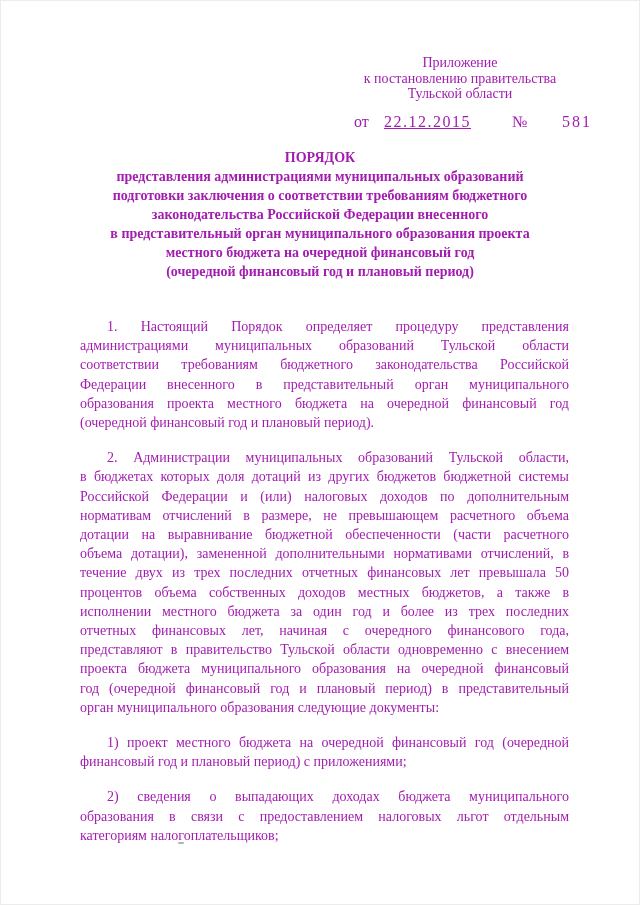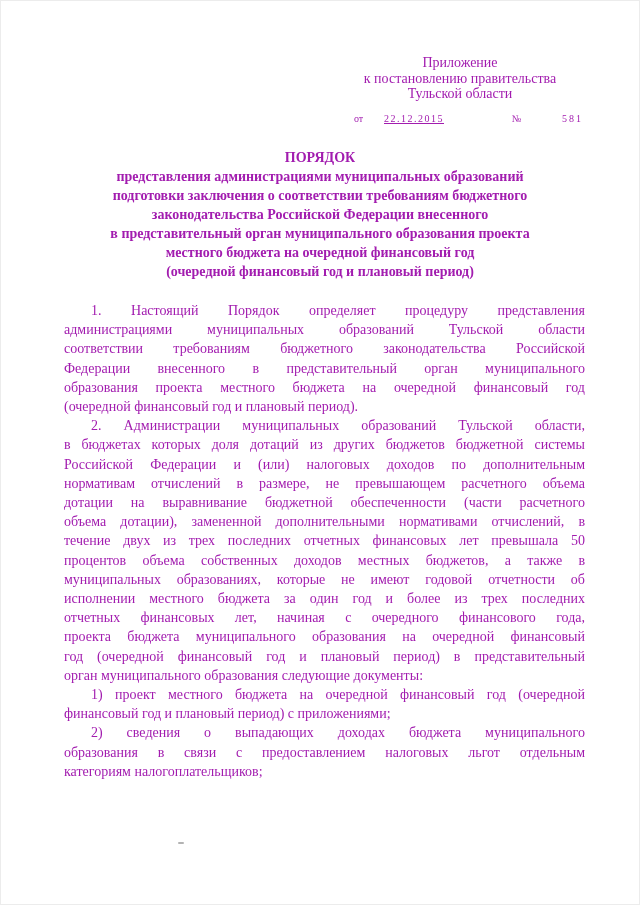--- a/index.html
+++ b/index.html
@@ -27,21 +27,21 @@
     font-size: 14px;
     line-height: 15.5px;
   }
   
   .dateline {
     position: absolute;
     top: 113px;
     left: 0;
     width: 640px;
     height: 18px;
-    font-size: 10px;
+    font-size: 16px;
   }
   .dateline span { position: absolute; white-space: nowrap; }
   .dateline .ot       { left: 354px; }
   .dateline .datev    { left: 384px; letter-spacing: 1.5px; text-decoration: underline; }
   .dateline .numsign  { left: 512px; }
   .dateline .numv     { left: 562px; letter-spacing: 2px; }
   
   .doc-title {
     position: absolute;
     top: 148px;
@@ -54,21 +54,21 @@
   }
   
   .doc-body {
     position: absolute;
     top: 301px;
     left: 64px;
     width: 521px;
     font-size: 14px;
     line-height: 19.2px;
   }
-  .doc-body .para { margin: 0; }
+  .doc-body .para { margin: 16px; }
   .doc-body .line {
     text-align: justify;
     text-align-last: justify;
     white-space: nowrap;
   }
   .doc-body .line.first { text-indent: 27px; }
   .doc-body .line.last  { text-align-last: left; }
   
   .artifact-dash {
     position: absolute;
@@ -120,23 +120,23 @@
       </div>
       <div class="para">
         <div class="line first">2. Администрации муниципальных образований Тульской области,</div>
         <div class="line">в бюджетах которых доля дотаций из других бюджетов бюджетной системы</div>
         <div class="line">Российской Федерации и (или) налоговых доходов по дополнительным</div>
         <div class="line">нормативам отчислений в размере, не превышающем расчетного объема</div>
         <div class="line">дотации на выравнивание бюджетной обеспеченности (части расчетного</div>
         <div class="line">объема дотации), замененной дополнительными нормативами отчислений, в</div>
         <div class="line">течение двух из трех последних отчетных финансовых лет превышала 50</div>
         <div class="line">процентов объема собственных доходов местных бюджетов, а также в</div>
-        <div class="line">муниципальных образованиях, которые не имеют годовой отчетности об</div>
         <div class="line">исполнении местного бюджета за один год и более из трех последних</div>
         <div class="line">отчетных финансовых лет, начиная с очередного финансового года,</div>
+        <div class="line">представляют в правительство Тульской области одновременно с внесением</div>
         <div class="line">проекта бюджета муниципального образования на очередной финансовый</div>
         <div class="line">год (очередной финансовый год и плановый период) в представительный</div>
         <div class="line last">орган муниципального образования следующие документы:</div>
       </div>
       <div class="para">
         <div class="line first">1) проект местного бюджета на очередной финансовый год (очередной</div>
         <div class="line last">финансовый год и плановый период) с приложениями;</div>
       </div>
       <div class="para">
         <div class="line first">2) сведения о выпадающих доходах бюджета муниципального</div>

